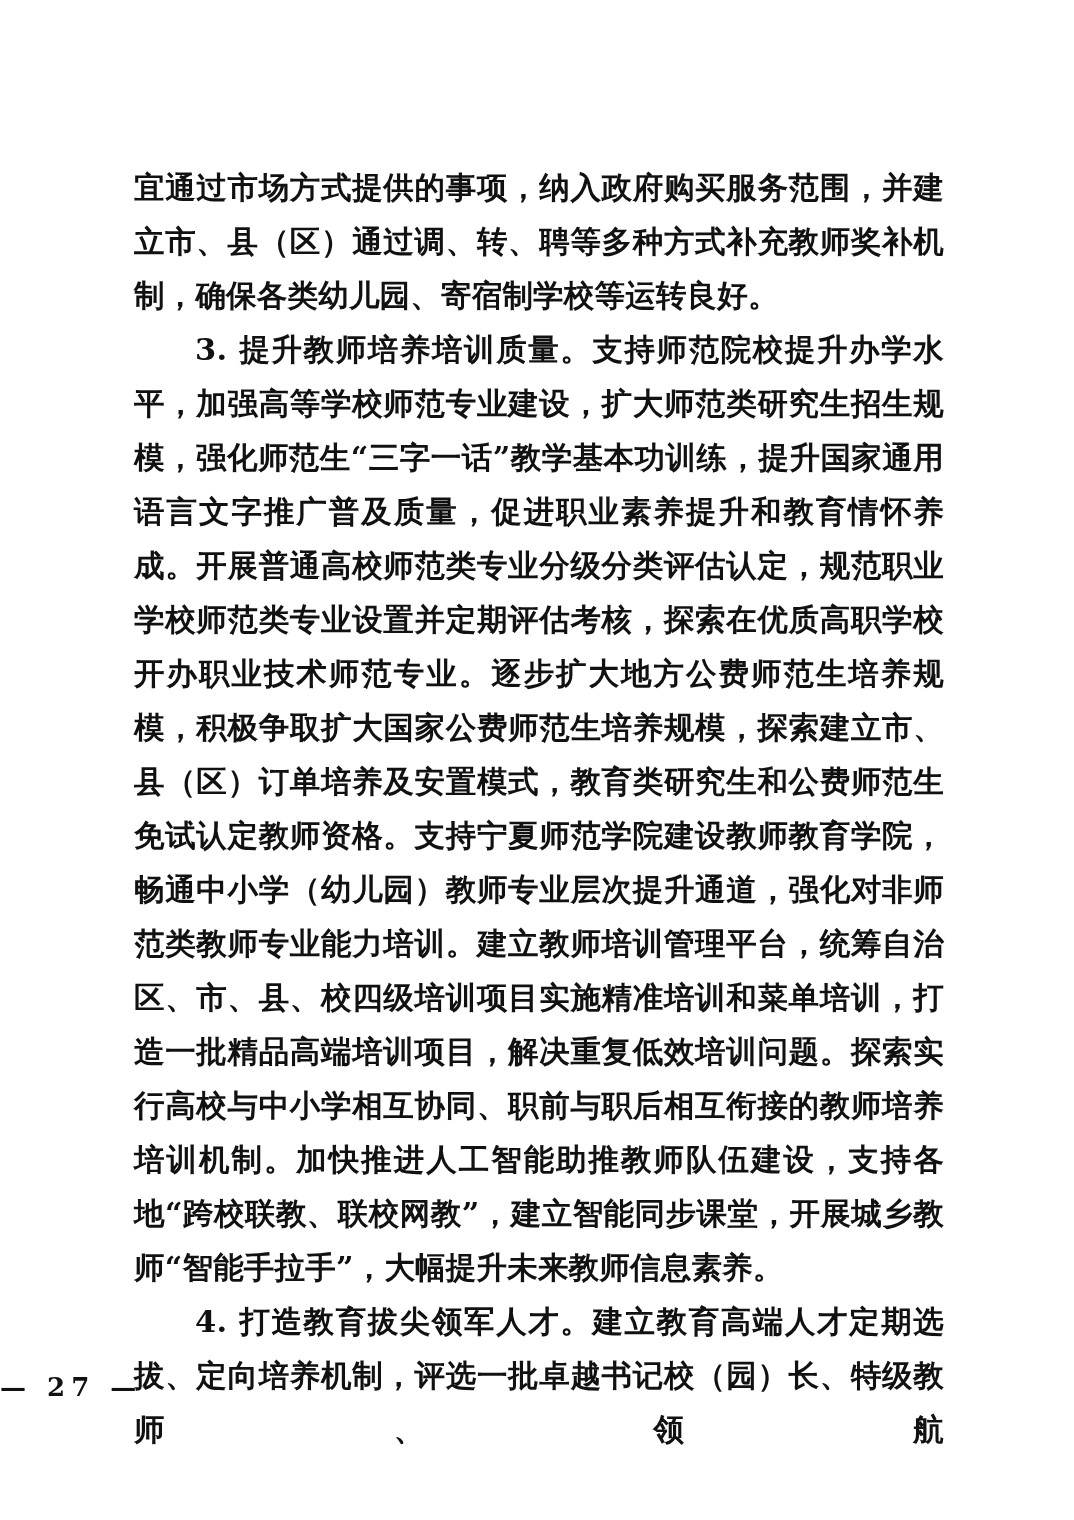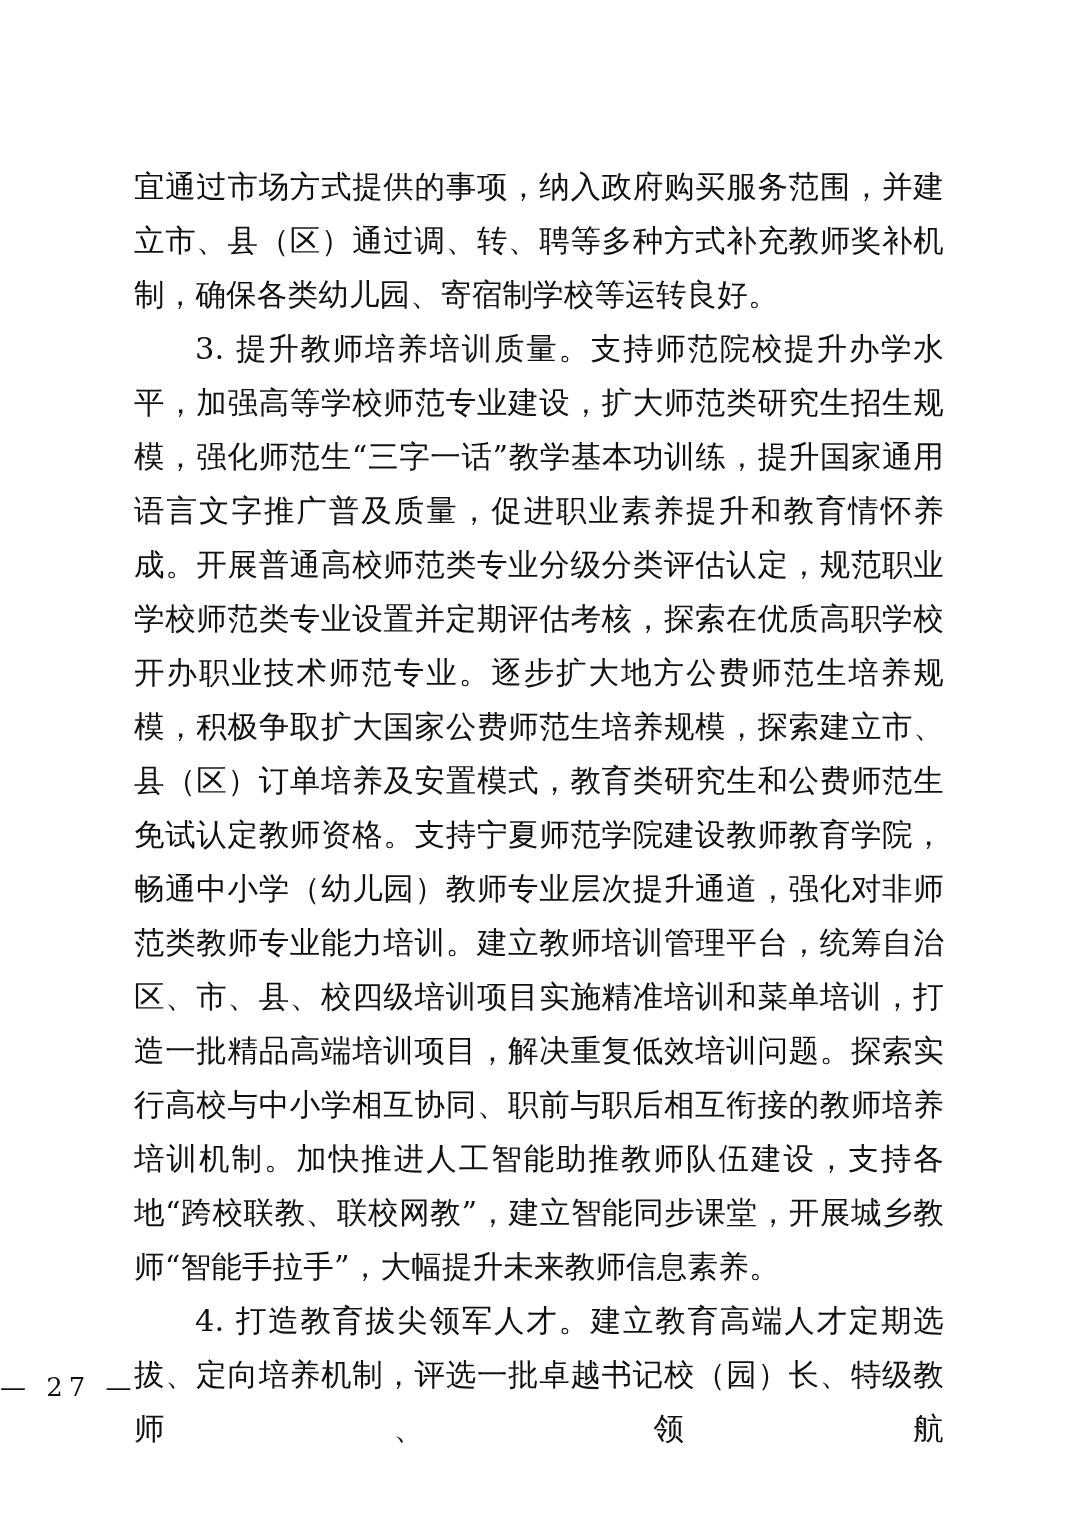--- a/index.html
+++ b/index.html
@@ -7,20 +7,21 @@
     padding: 0;
     background: #ffffff;
   }
   .page {
     position: relative;
     width: 1074px;
     height: 1520px;
     background: #ffffff;
     box-sizing: border-box;
     overflow: hidden;
+    font-weight: bold;
   }
   .content {
     position: absolute;
     left: 134px;
     top: 160px;
     width: 810px;
   }
   .para {
     font-family: "DejaVu Serif", "Liberation Serif", serif;
     font-size: 30.5px;

